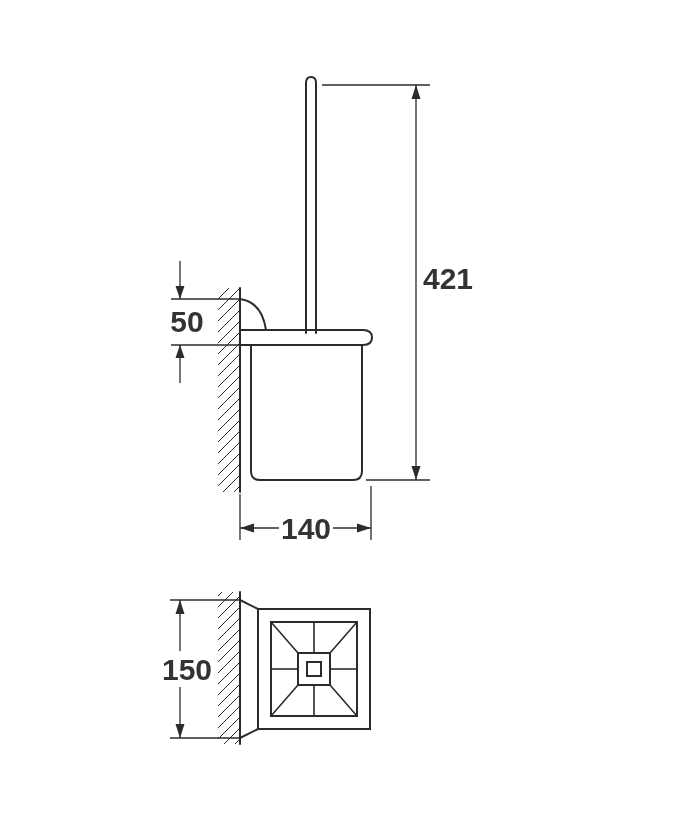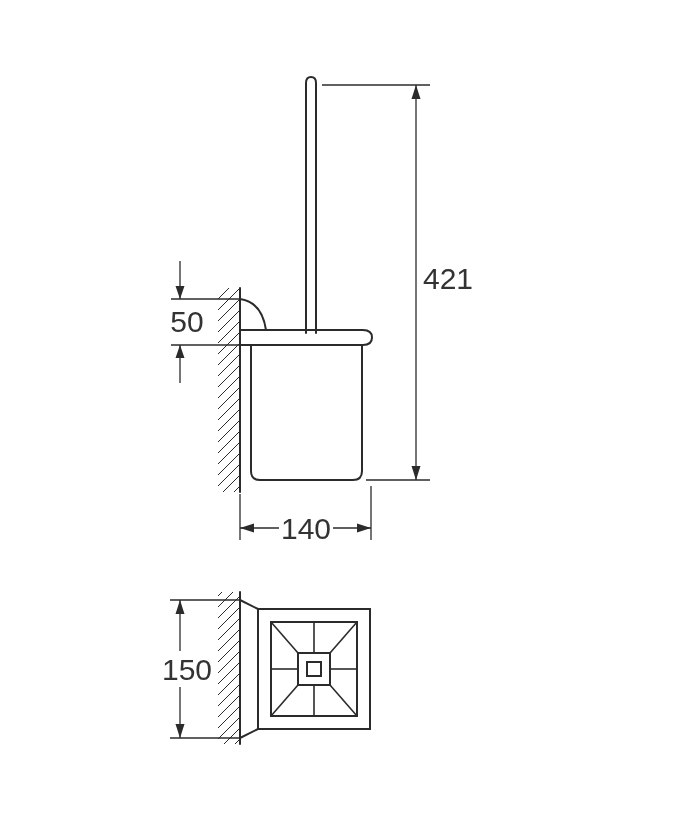--- a/index.html
+++ b/index.html
@@ -1,16 +1,16 @@
 <!DOCTYPE html>
 <html><head>
 <meta charset="utf-8">
 <style>
   html,body{margin:0;padding:0;background:#ffffff;}
-  .page{width:700px;height:839px;position:relative;background:#ffffff;overflow:hidden;}
+  .page{width:700px;height:839px;position:relative;background:#ffffff;overflow:hidden;font-weight:bold;}
   svg{display:block;}
   .obj{fill:none;stroke:#2b2b2b;stroke-width:2;stroke-linecap:round;}
   .thin{fill:none;stroke:#2b2b2b;stroke-width:1.6;}
   .dim{fill:none;stroke:#2b2b2b;stroke-width:1.3;}
   .arrow{fill:#2b2b2b;stroke:none;}
   .bg{fill:#ffffff;stroke:none;}
   .hatchline{stroke:#2b2b2b;stroke-width:1;}
   .dimtext{font-family:"Liberation Sans","DejaVu Sans",sans-serif;font-size:30px;fill:#333333;}
 </style>
 </head>

